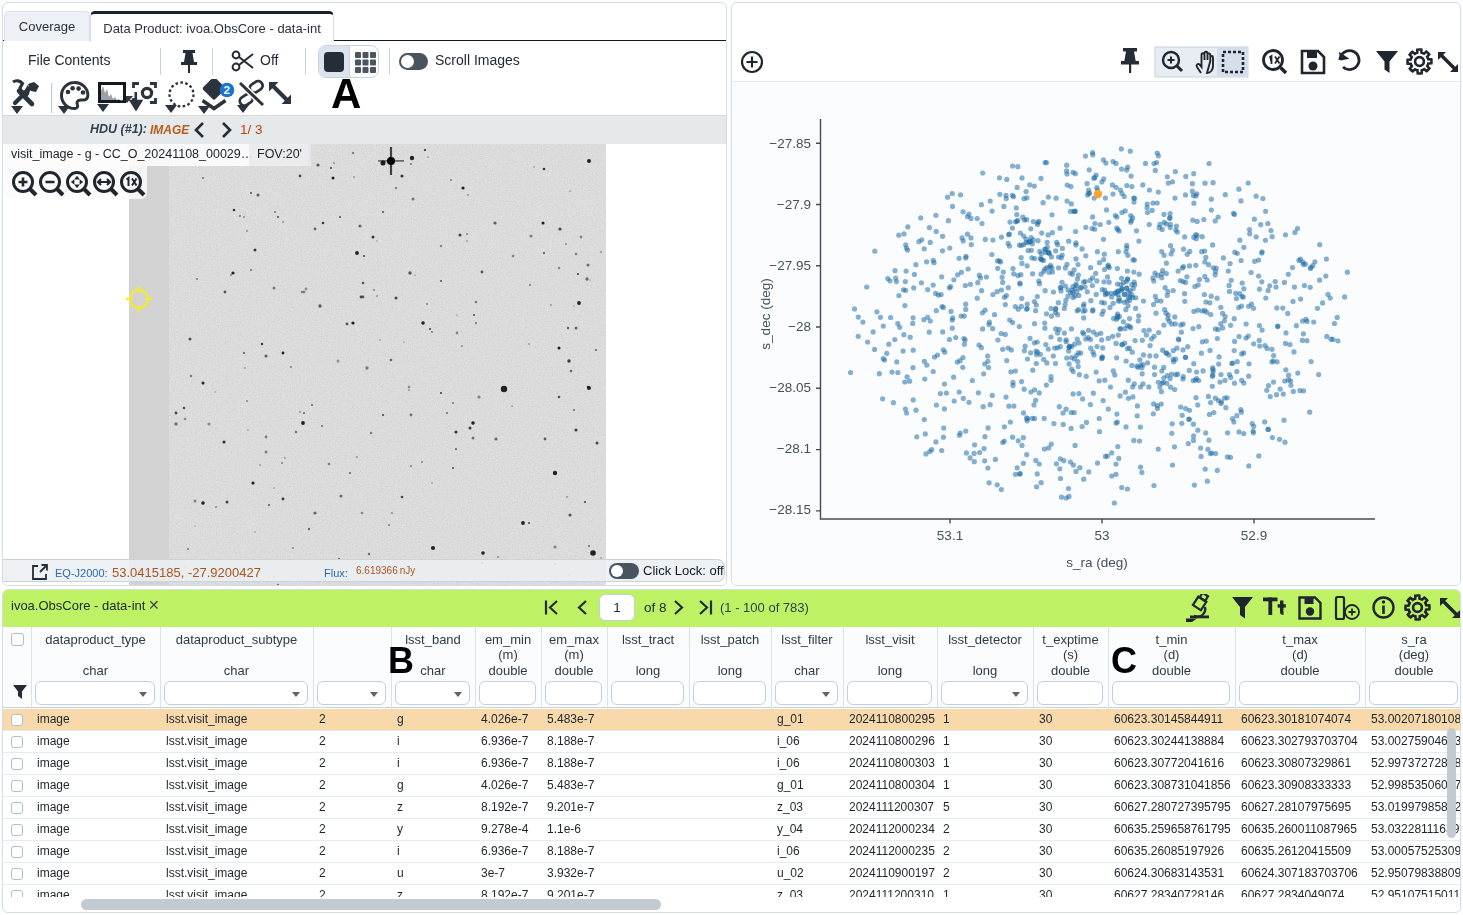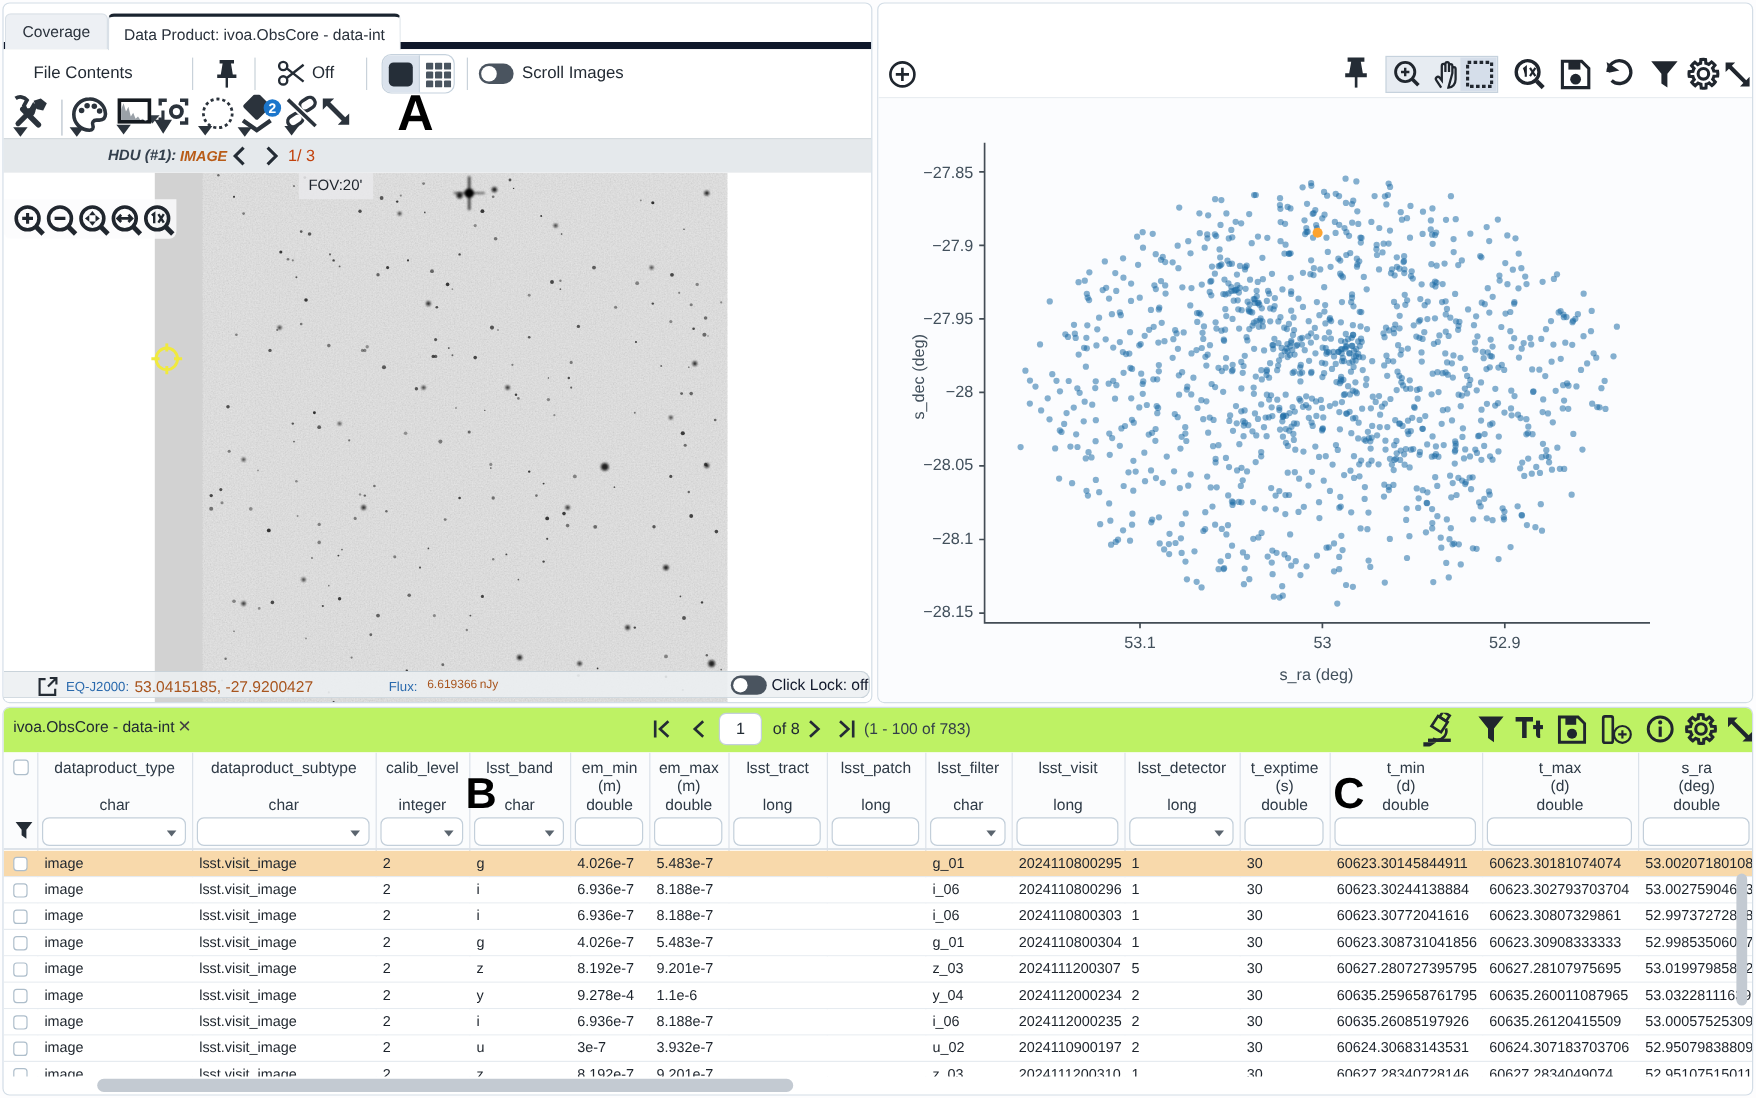--- a/index.html
+++ b/index.html
@@ -35,21 +35,21 @@
 .vline{position:absolute;top:0;bottom:0;width:1px;background:#dbe2e9}
 .drow{position:absolute;left:0;width:1460px;height:22px;border-bottom:1px solid #e6ebf0;font-size:12px;color:#1d242c;background:#fff}
 .drow.orange{background:#f8d9ab}
 .dc{position:absolute;top:3px;white-space:nowrap;overflow:hidden}
 .cb{position:absolute;top:5px;width:12px;height:12px;border:1px solid #aebecb;border-radius:3px;background:#fff}
 .bigletter{position:absolute;font-weight:bold;color:#000;font-family:"Liberation Sans",sans-serif}
 </style></head>
 <body>
 
 <div class="panel" style="left:2px;top:2px;width:725px;height:584px;overflow:hidden">
-  <div class="tabstrip" style="border-bottom:6px solid #0f172a">
+  <div class="tabstrip" style="border-bottom:1px solid #0f172a">
     <div class="tab" style="left:1px;width:86px">Coverage</div>
     <div class="tab active" style="left:87px;width:244px">Data Product: ivoa.ObsCore - data-int</div>
   </div>
   <div class="abs" style="left:0;top:38px;width:100%;height:74px;background:#fff">
     <span class="tbtext" style="left:25px;top:11px">File Contents</span>
     <svg class="icon" style="left:117px;top:54px" width="14" height="9">
         <path d="M1 1 L13 1 L7 8 Z" fill="#333c45"></path>
       </svg>
     <div class="sep" style="left:157px;top:7px"></div>
 
@@ -391,20 +391,23 @@
 <circle cx="586" cy="385" r="2.0" fill="#0c0c0c" opacity="0.9" filter="url(#starblur)"></circle>
 <circle cx="556" cy="345" r="1.5" fill="#0c0c0c" opacity="0.9" filter="url(#starblur)"></circle>
 <circle cx="200" cy="500" r="1.8" fill="#0c0c0c" opacity="0.9" filter="url(#starblur)"></circle>
 <g filter="url(#starblur)">
           <circle cx="388" cy="158" r="4" fill="#000"></circle>
           <rect x="386.9" y="144" width="2.2" height="28" fill="#000" opacity="0.7"></rect>
           <rect x="375" y="157" width="26" height="1.8" fill="#000" opacity="0.5"></rect>
         </g>
     </svg>
 
+    <div class="abs" style="left:0;top:0;width:305px;height:22px;background:rgba(252,252,253,.92);font-size:12.5px;color:#20262e">
+      <span class="abs" style="left:8px;top:3px">visit_image - g - CC_O_20241108_00029…</span>
+    </div>
     <div class="abs" style="left:246px;top:0;width:62px;height:22px;background:rgba(233,233,235,.85);font-size:12.5px;color:#20262e">
         <span class="abs" style="left:8px;top:3px">FOV:20'</span>
       </div>
 
     <div class="abs" style="left:0;top:22px;width:144px;height:33px;background:rgba(252,252,253,.85);border-radius:0 0 6px 6px">
       <svg class="abs" style="left:7px;top:3px" width="140" height="29" viewBox="0 0 140 29">
           <g transform="translate(0,0)">
             <circle cx="13" cy="13" r="9.5" stroke="#20262e" stroke-width="3" fill="none"></circle>
             <path d="M20 20 L26 26" stroke="#20262e" stroke-width="4"></path>
             <path d="M13 8.5 V17.5 M8.5 13 H17.5" stroke="#20262e" stroke-width="2.6"></path>
@@ -1908,25 +1911,20 @@
 <div class="vline" style="left:28px"></div>
 <div class="hcell" style="left:157px;width:153px">
         <div class="hname">dataproduct_subtype</div>
         <div class="hunit"></div>
         <div class="htype">char</div>
       </div>
 <div class="fbox" style="left:161px;width:144px">
         <span class="fcaret"></span>
       </div>
 <div class="vline" style="left:157px"></div>
-<div class="hcell" style="left:310px;width:78px">
-        <div class="hname">calib_level</div>
-        <div class="hunit"></div>
-        <div class="htype">integer</div>
-      </div>
 <div class="fbox" style="left:314px;width:69px">
         <span class="fcaret"></span>
       </div>
 <div class="vline" style="left:310px"></div>
 <div class="hcell" style="left:388px;width:84px">
         <div class="hname">lsst_band</div>
         <div class="hunit"></div>
         <div class="htype">char</div>
       </div>
 <div class="fbox" style="left:392px;width:75px">

